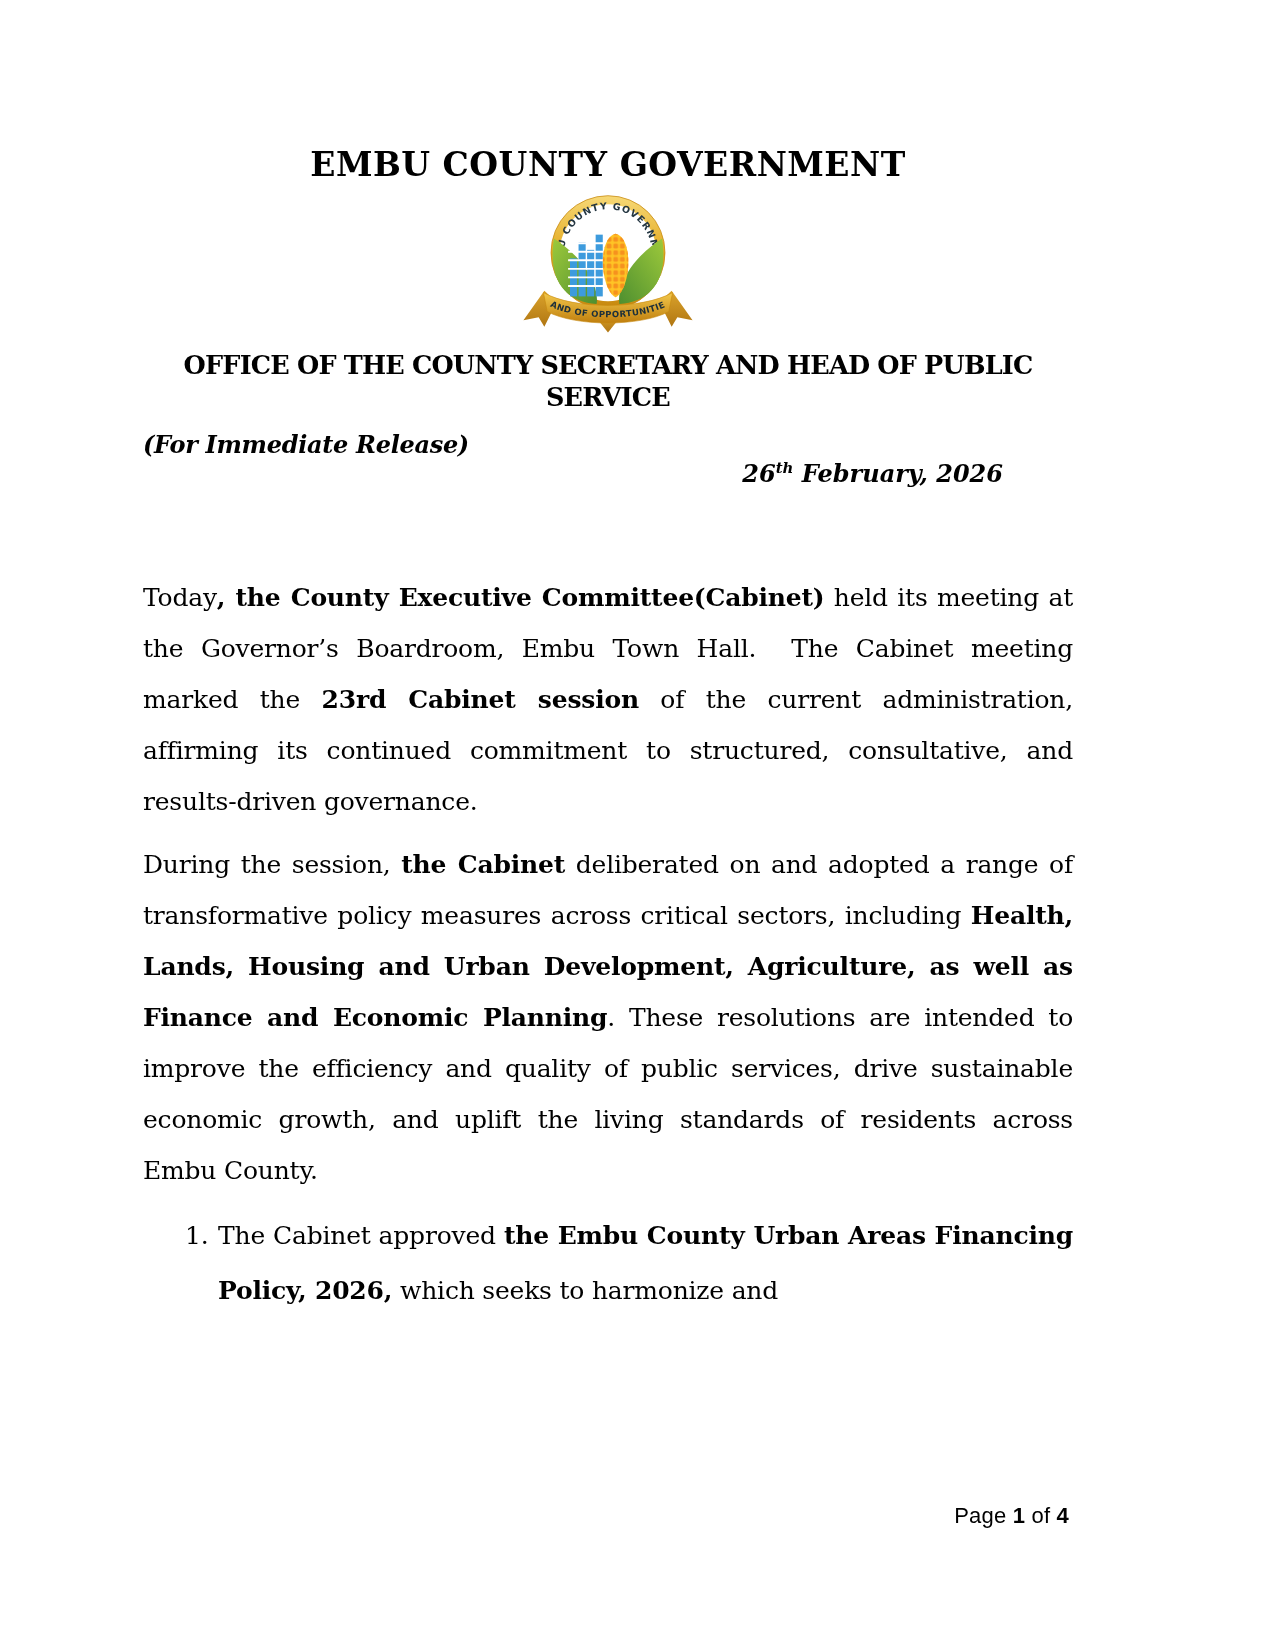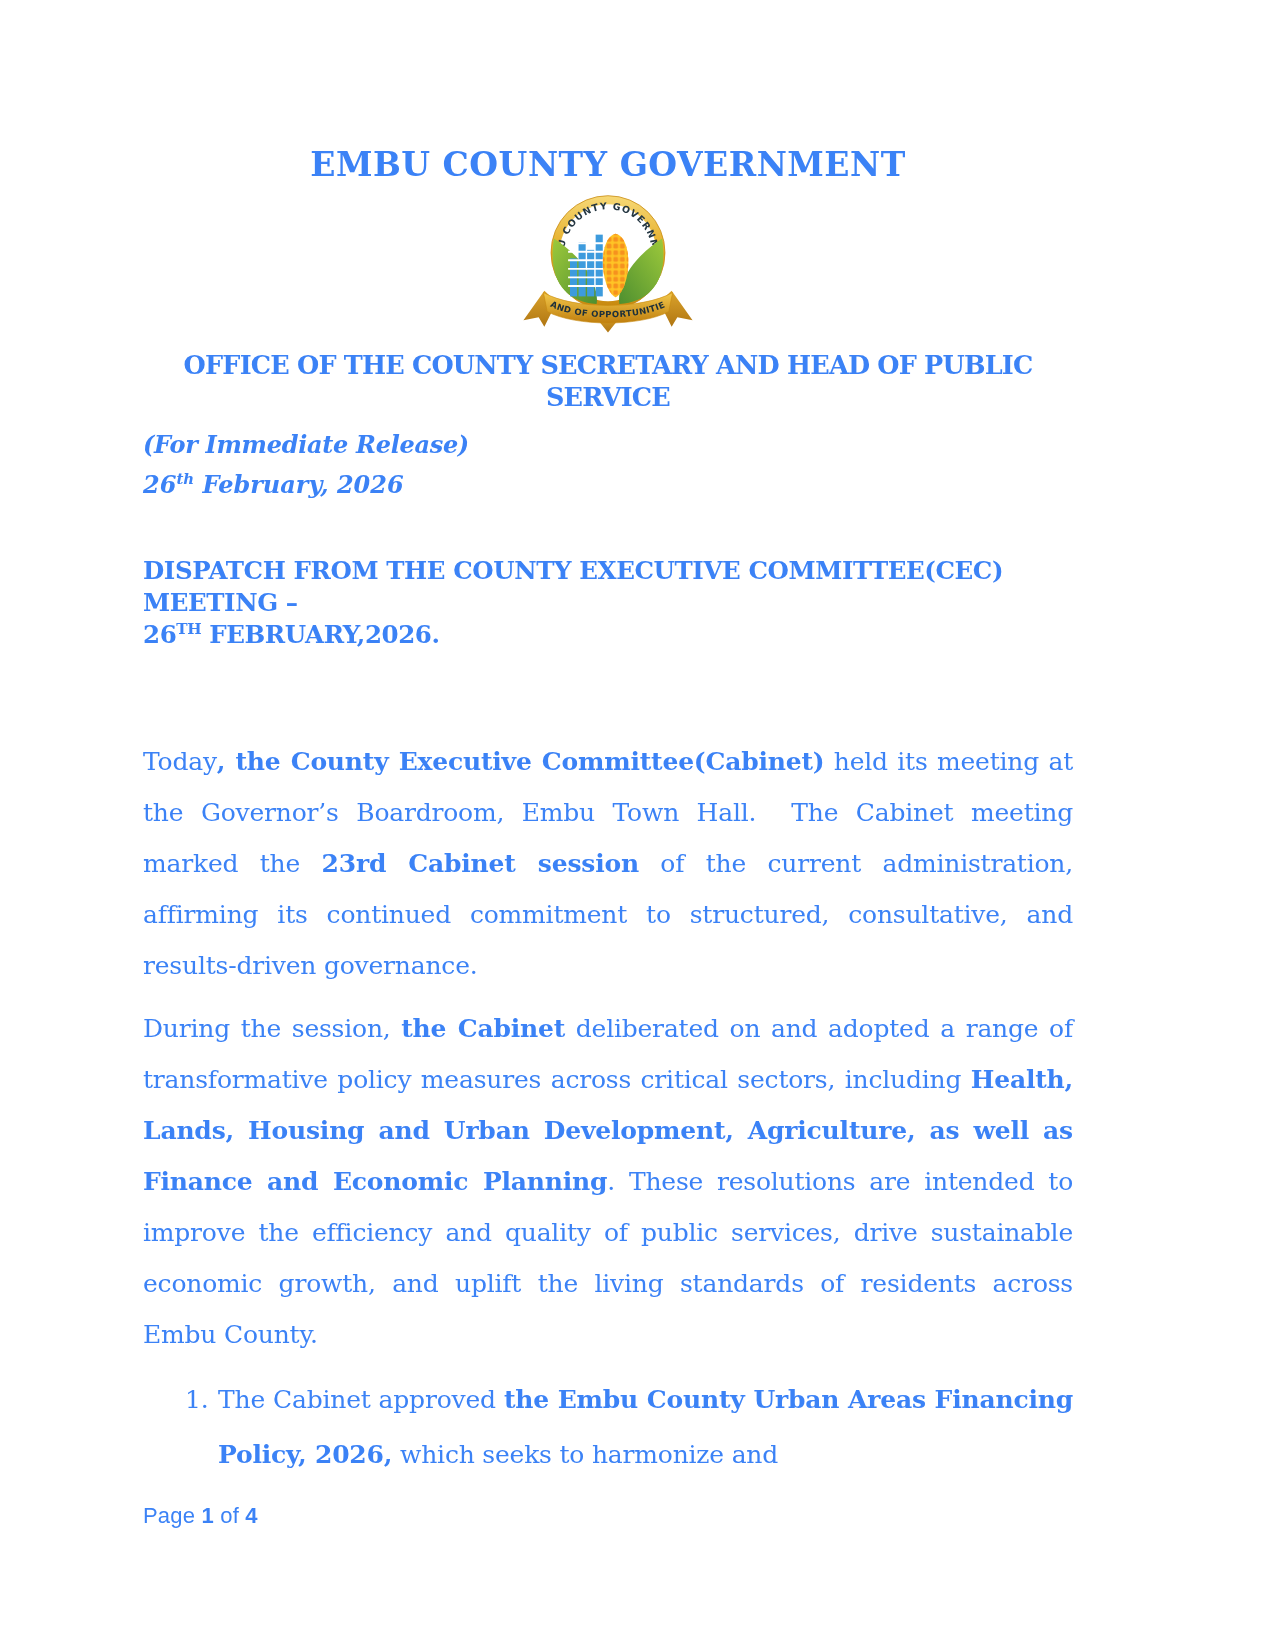--- a/index.html
+++ b/index.html
@@ -4,53 +4,53 @@
 <style>
   html,body{margin:0;padding:0;background:#ffffff;}
   .page{
     position:relative;
     width:1275px;height:1650px;
     margin:0 auto;
     background:#ffffff;
     box-sizing:border-box;
     padding:145px 202px 0 143px;
     font-family:"DejaVu Serif","Liberation Serif",serif;
-    color:#3b82f6;
+    color:#000000;
     overflow:hidden;
   }
   .doc-title{
     font-size:33px;font-weight:bold;text-align:center;
     margin:0;letter-spacing:.5px;line-height:1.2;
   }
   .logo-wrap{width:190px;margin:5px auto 3px;}
   .logo-wrap svg{display:block;width:100%;height:auto;}
   .office-heading{
     font-size:25.5px;font-weight:bold;text-align:center;
     margin:16px;letter-spacing:-.8px;line-height:1.25;
   }
   .press-label{margin:64px 0 0;font-size:24px;font-weight:bold;letter-spacing:-.3px;}
   .immediate-label{margin:2px 0 0;font-size:24px;font-weight:bold;font-style:italic;letter-spacing:-.3px;}
-  .release-date{margin:11px 0 0;font-size:24px;font-weight:bold;font-style:italic;padding-right:70px;}
+  .release-date{margin:0 0 0;font-size:24px;font-weight:bold;font-style:italic;text-align:right;padding-right:70px;}
   .dispatch-heading{
     margin:56px 0 0;font-size:24.5px;font-weight:bold;
     line-height:1.32;letter-spacing:-.4px;
   }
   .body-para{
     font-size:25px;line-height:51px;text-align:justify;
     letter-spacing:-.2px;margin:12px 0 0;
   }
   .body-para.first{margin-top:84px;}
   .list-item{
     position:relative;margin:12px 0 0;padding-left:75px;
     font-size:25px;line-height:55px;text-align:justify;letter-spacing:-.2px;
   }
   .list-num{position:absolute;left:42px;top:0;}
   .page-footer{
-    position:absolute;top:1503px;left:143px;right:192px;
-    text-align:left;
+    position:absolute;top:1503px;left:143px;right:206px;
+    text-align:right;
     font-family:"Liberation Sans","DejaVu Sans",sans-serif;
     font-size:22px;letter-spacing:.2px;
   }
   .rb{font-weight:bold;}
   .ri{font-style:italic;}
   sup{font-size:.62em;line-height:0;vertical-align:super;}
 </style>
 </head>
 <body>
 
@@ -123,21 +123,20 @@
     </svg>
   </div>
 
   <h2 class="office-heading">OFFICE OF THE COUNTY SECRETARY AND HEAD OF PUBLIC SERVICE</h2>
 
 
   <p class="immediate-label">(For Immediate Release)</p>
 
   <p class="release-date ri"><span>26</span><sup>th</sup><span> February, 2026</span></p>
 
-  <h3 class="dispatch-heading"><span>DISPATCH FROM THE COUNTY EXECUTIVE COMMITTEE(CEC) MEETING –</span><br><span>26</span><sup>TH</sup><span> FEBRUARY,2026.</span></h3>
 
   <p class="body-para first"><span>Today</span><span class="rb">, the County Executive Committee(Cabinet)</span><span> held its meeting at the Governor’s Boardroom, Embu Town Hall.&nbsp; The Cabinet meeting marked the </span><span class="rb">23rd Cabinet session</span><span> of the current administration, affirming its continued commitment to structured, consultative, and results-driven governance.</span></p>
 
   <p class="body-para"><span>During the session, </span><span class="rb">the Cabinet</span><span> deliberated on and adopted a range of transformative policy measures across critical sectors, including </span><span class="rb">Health, Lands, Housing and Urban Development, Agriculture, as well as Finance and Economic Planning</span><span>. These resolutions are intended to improve the efficiency and quality of public services, drive sustainable economic growth, and uplift the living standards of residents across Embu County.</span></p>
 
   <div class="list-item">
     <span class="list-num">1.</span>
     <span class="list-text"><span>The Cabinet approved </span><span class="rb">the Embu County Urban Areas Financing Policy, 2026,</span><span> which seeks to harmonize and</span></span>
   </div>
 

